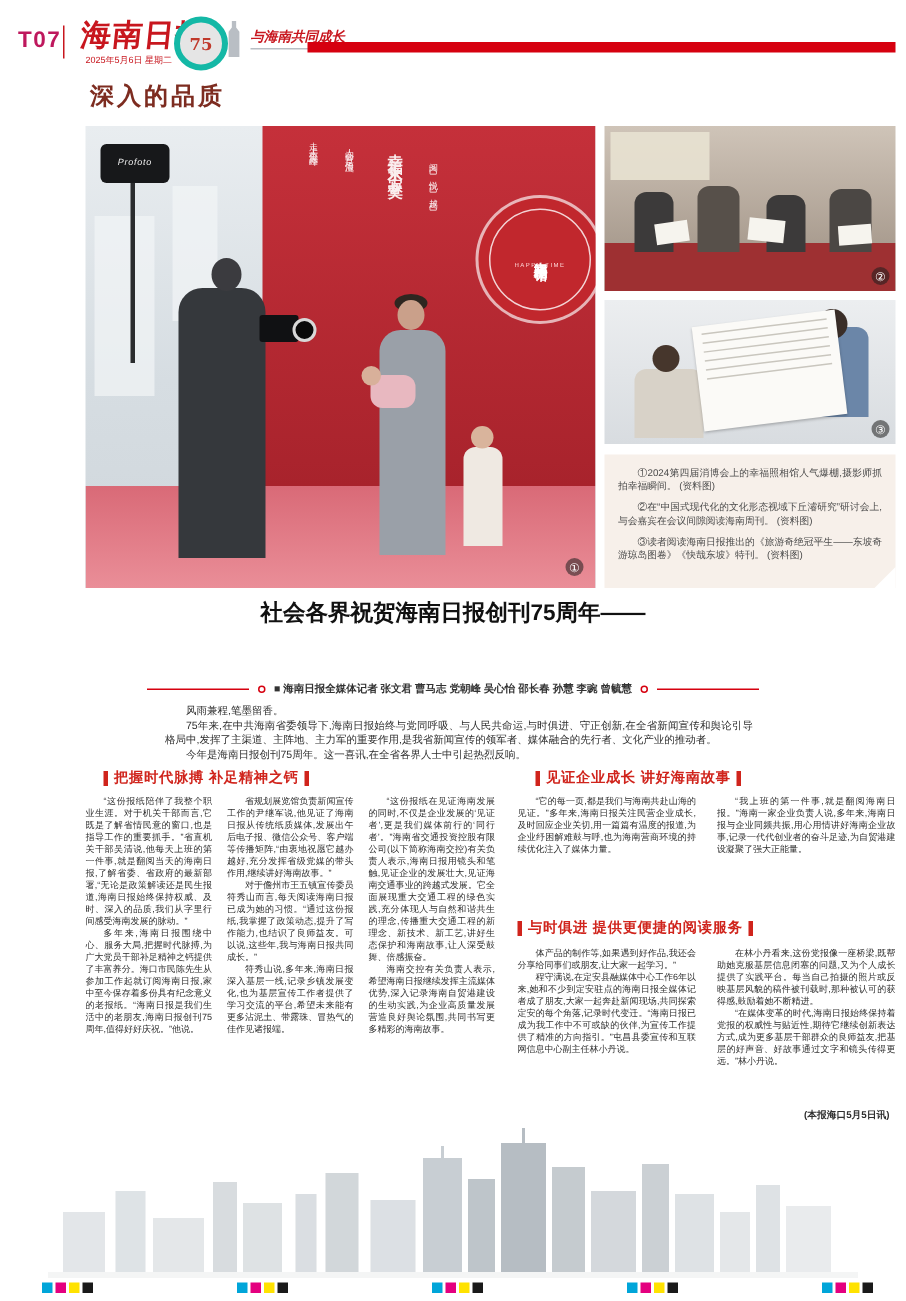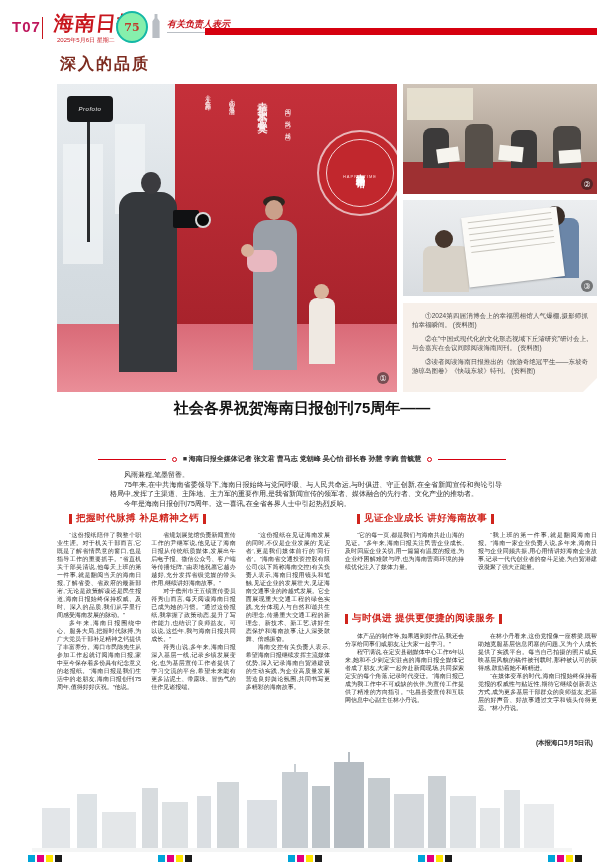--- a/index.html
+++ b/index.html
@@ -4,22 +4,22 @@
 <style>
   html,body{margin:0;padding:0;background:#fff;}
   .page{position:relative;width:604px;height:867px;background:#ffffff;overflow:hidden;
         font-family:"Liberation Sans",sans-serif;color:#222;}
   
   .pageno{position:absolute;left:12px;top:18px;font-size:15px;font-weight:bold;color:#be185d;letter-spacing:1px;}
   .head-divider{position:absolute;left:42px;top:17px;width:1px;height:22px;background:#c8161e;}
   .masthead{position:absolute;left:54px;top:10px;font-size:20px;font-weight:bold;color:#c8161e;
             font-family:"DejaVu Serif",serif;transform:skewX(-6deg);letter-spacing:1px;}
   .mdate{position:absolute;left:57px;top:36px;font-size:6px;color:#c8161e;}
-  .logo75{position:absolute;left:116px;top:11px;width:28px;height:28px;border:2px solid #14b8a6;border-radius:50%;
-          display:flex;align-items:center;justify-content:center;background:#86efac;}
+  .logo75{position:absolute;left:116px;top:11px;width:28px;height:28px;border:4px solid #14b8a6;border-radius:50%;
+          display:flex;align-items:center;justify-content:center;background:#e5e5e5;}
   .logo75 span{font-size:11px;font-weight:bold;color:#c0392b;font-family:"DejaVu Serif",serif;}
   .tower{position:absolute;left:150px;top:14px;width:12px;height:24px;background:#b9bec4;
          clip-path:polygon(38% 0,62% 0,62% 18%,80% 30%,80% 100%,20% 100%,20% 30%,38% 18%);}
   .slogan{position:absolute;left:167px;top:18px;font-size:9px;font-weight:bold;font-style:italic;color:#c8161e;}
   .slogan-rule{position:absolute;left:167px;top:32px;width:48px;height:1px;background:#b9bec4;}
   .redbar{position:absolute;left:205px;top:28px;width:392px;height:7px;background:#d6000f;}
   .section-label{position:absolute;left:60px;top:54px;font-size:16px;font-weight:bold;color:#7d2c20;letter-spacing:2px;}
   
   .photo{position:absolute;overflow:hidden;}
   .ph-main{left:57px;top:84px;width:340px;height:308px;background:linear-gradient(180deg,#e9edf0 0%,#d6dde2 55%,#cfd6db 100%);}
@@ -107,21 +107,21 @@
 <div class="page">
 
   <div class="pageno">T07</div>
   <div class="head-divider"></div>
   <div class="masthead">海南日报</div>
   <div class="mdate">2025年5月6日 星期二</div>
   <div class="logo75">
     <span>75</span>
   </div>
   <div class="tower"></div>
-  <div class="slogan">有关负责人表示</div>
+  <div class="slogan">与海南共同成长</div>
   <div class="slogan-rule"></div>
   <div class="redbar"></div>
   <div class="section-label">深入的品质</div>
 
   <div class="photo ph-main">
     <div class="venue-shape" style="left:6px;top:60px;width:40px;height:120px;"></div>
     <div class="venue-shape" style="left:58px;top:40px;width:30px;height:90px;"></div>
     <div class="redwall">
       <div class="vtext w0">走上人生巅峰</div>
       <div class="vtext w1">人间皆是浪漫</div>

